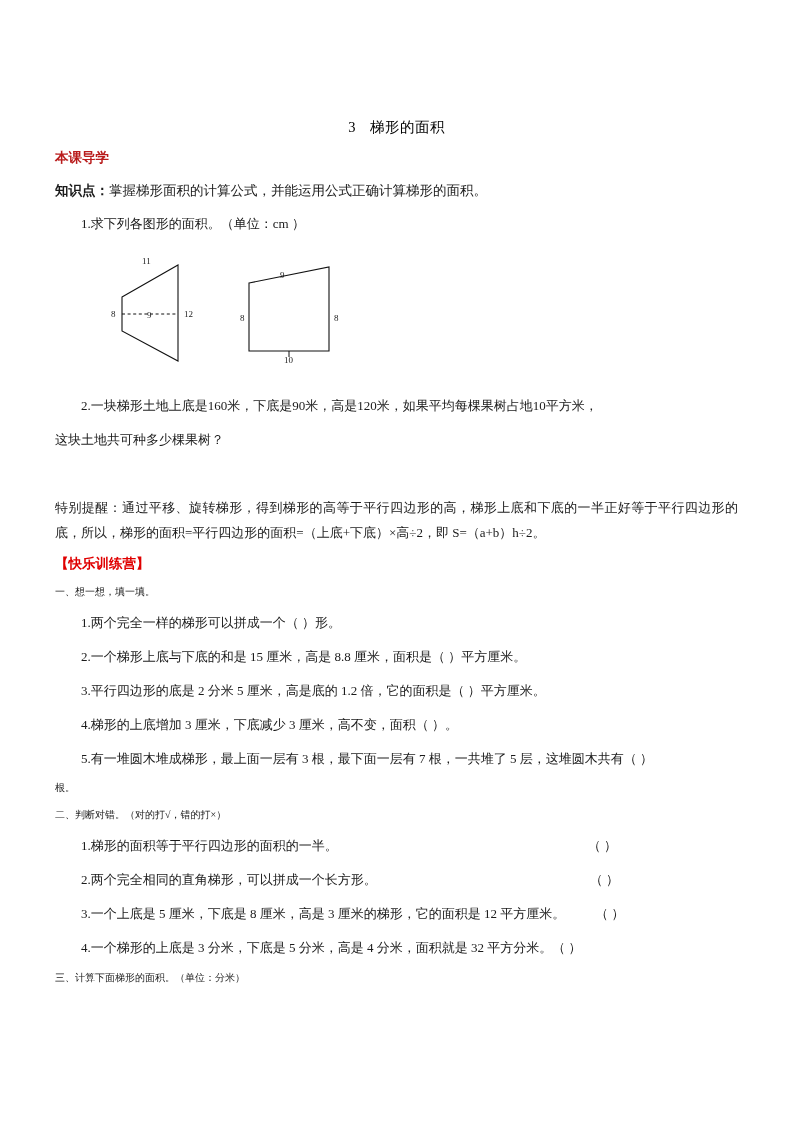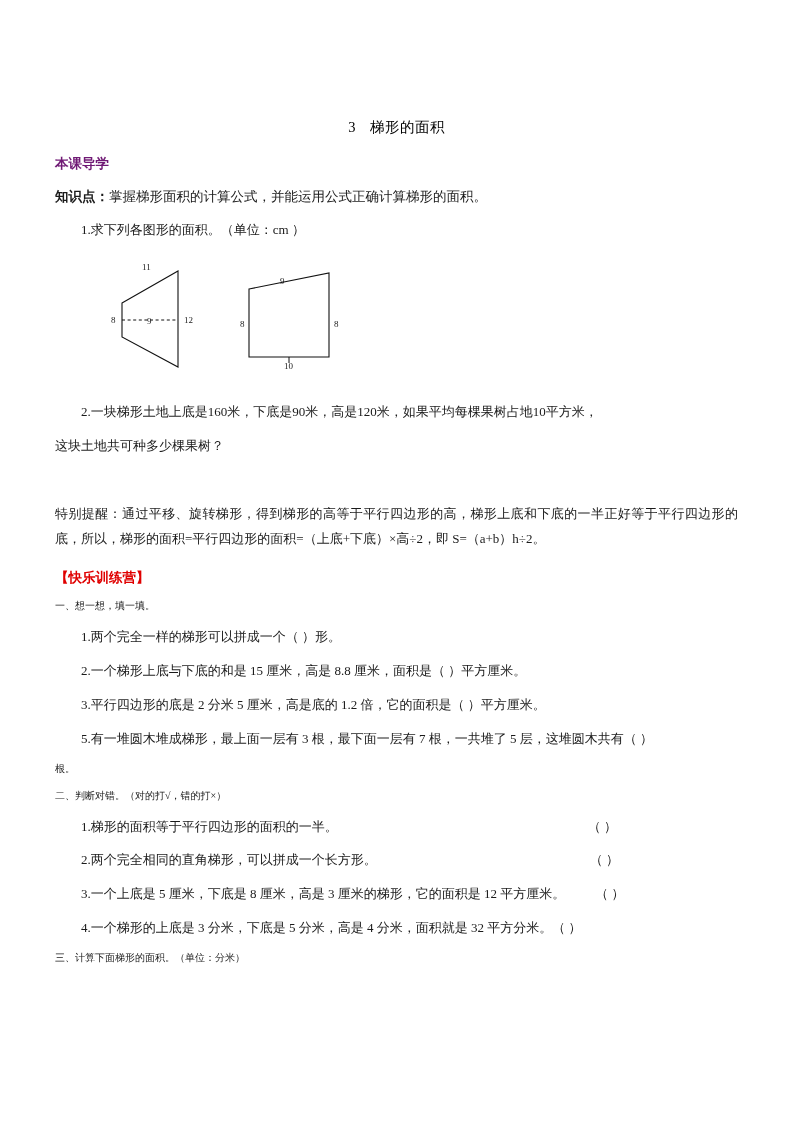--- a/index.html
+++ b/index.html
@@ -26,31 +26,31 @@
     text-align: center;
     font-size: 14.5px;
     margin-top: 118px;
     letter-spacing: 0.5px;
     color: #000000;
   }
   .doc-title .num {
     margin-right: 14px;
   }
   .red-head {
-    color: #701a75;
+    color: #b91c1c;
     font-weight: bold;
     font-size: 13.5px;
-    margin-top: 18px;
+    margin-top: 12px;
     font-family: "Liberation Sans", "DejaVu Sans", sans-serif;
   }
   .red-head-bracket {
     color: #e00000;
     font-weight: bold;
     font-size: 13.5px;
-    margin-top: 18px;
+    margin-top: 10px;
     font-family: "Liberation Sans", "DejaVu Sans", sans-serif;
   }
   .kp-line {
     font-size: 13.5px;
     margin-top: 14px;
     line-height: 1.5;
   }
   .kp-line b {
     font-weight: bold;
   }
@@ -141,20 +141,21 @@
   <div class="tip-block">
     <b>特别提醒：</b><span>通过平移、旋转梯形，得到梯形的高等于平行四边形的高，梯形上底和下底的一半正好等于平行四边形的底，所以，梯形的面积=平行四边形的面积=（上底+下底）×高÷2，即 S=（a+b）h÷2。</span>
   </div>
 
   <div class="red-head-bracket">【快乐训练营】</div>
 
   <div class="section-line">一、想一想，填一填。</div>
   <div class="q-line">1.两个完全一样的梯形可以拼成一个（    ）形。</div>
   <div class="q-line">2.一个梯形上底与下底的和是 15 厘米，高是 8.8 厘米，面积是（    ）平方厘米。</div>
   <div class="q-line">3.平行四边形的底是 2 分米 5 厘米，高是底的 1.2 倍，它的面积是（    ）平方厘米。</div>
+  <div class="q-line">4.梯形的上底增加 3 厘米，下底减少 3 厘米，高不变，面积（    ）。</div>
   <div class="q-line">5.有一堆圆木堆成梯形，最上面一层有 3 根，最下面一层有 7 根，一共堆了 5 层，这堆圆木共有（    ）</div>
   <div class="section-line">根。</div>
 
   <div class="section-line">二、判断对错。（对的打√，错的打×）</div>
 
   <div class="q-line">
     <span>1.梯形的面积等于平行四边形的面积的一半。</span><span class="gap-wide" style="width:250px"></span><span>（        ）</span>
   </div>
 
   <div class="q-line">

